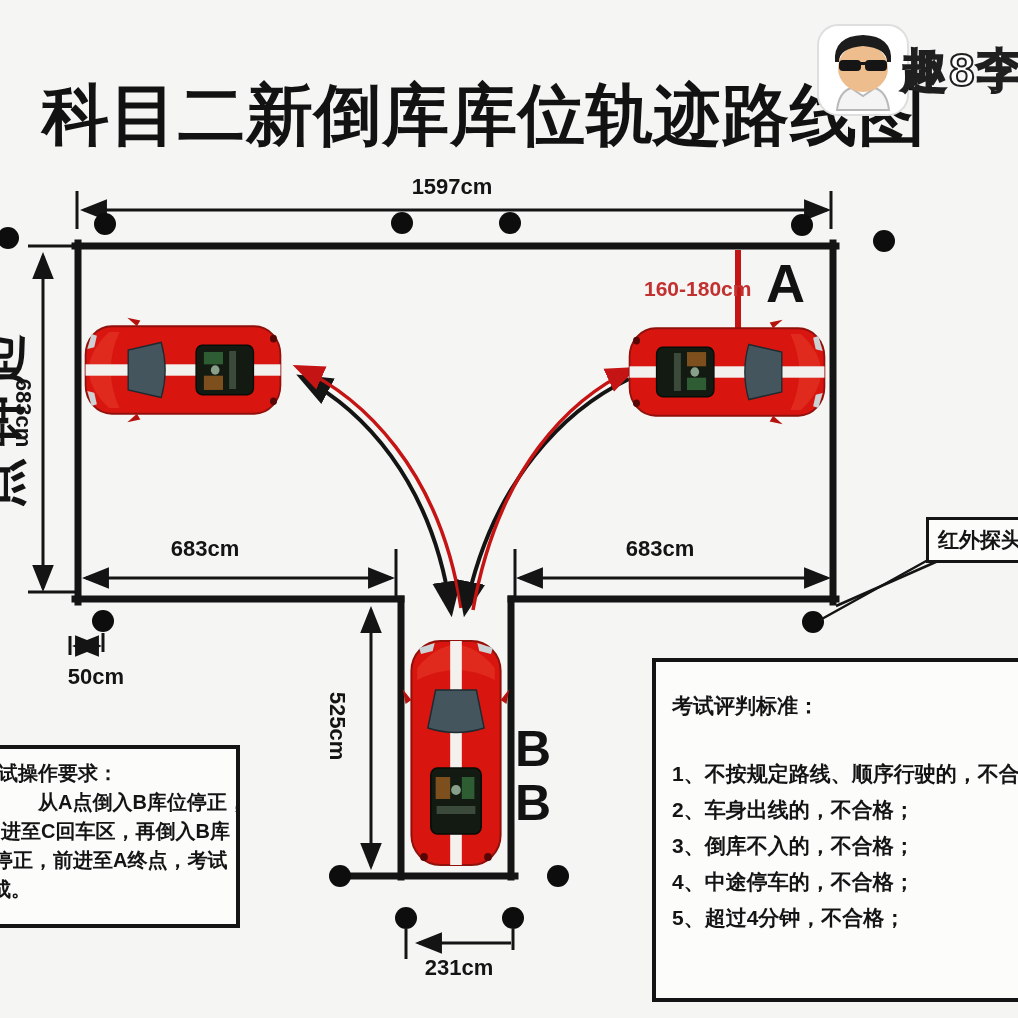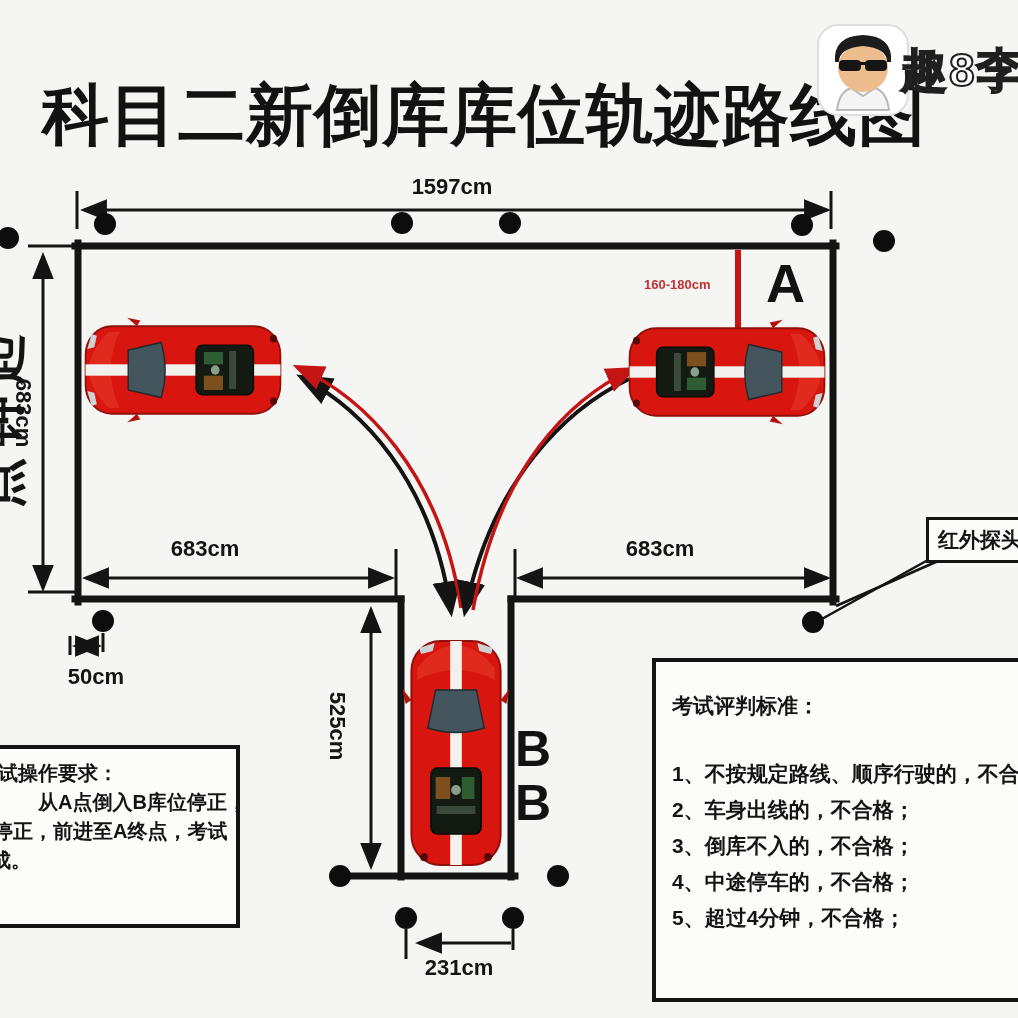--- a/index.html
+++ b/index.html
@@ -10,21 +10,21 @@
     color:#141414;
   }
   .stage{position:absolute;left:0;top:0;width:1018px;height:1018px;}
   svg.course{position:absolute;left:0;top:0;z-index:1;}
   .lbl{position:absolute;z-index:2;font-weight:bold;color:#121212;white-space:nowrap;}
   .title{left:42px;top:70px;font-size:67px;letter-spacing:1px;z-index:2;}
   .zone-c{left:90px;top:254px;font-size:45px;letter-spacing:2px;}
   .pt-a{left:766px;top:252px;font-size:54px;}
   .pt-b1{left:515px;top:720px;font-size:50px;}
   .pt-b2{left:515px;top:774px;font-size:50px;}
-  .range-red{left:644px;top:277px;font-size:13px;color:#c23030;}
+  .range-red{left:644px;top:277px;font-size:21px;color:#c23030;}
   .vlabel{left:868px;top:445px;transform:translate(-50%,-50%) rotate(-90deg);
     font-size:52px;letter-spacing:10px;font-weight:bold;z-index:2;white-space:nowrap;}
   
   .box{position:absolute;z-index:2;border:4px solid #141414;background:#fcfcfb;box-sizing:border-box;}
   .rq-box{left:-70px;top:745px;width:310px;height:183px;overflow:hidden;
     padding:10px 6px 0 70px;font-size:20px;font-weight:bold;line-height:29px;}
   .rq-box div{white-space:nowrap;}
   .rq-l1{margin-left:-6px;}
   .rq-l2{margin-left:34px;}
   .rq-l3{margin-left:-3px;}
@@ -158,20 +158,21 @@
 
   <div class="lbl pt-a">A</div>
   <div class="lbl pt-b1">B</div>
   <div class="lbl pt-b2">B</div>
   <div class="lbl range-red">160-180cm</div>
   <div class="vlabel">点钟起</div>
 
   <div class="box rq-box">
     <div class="rq-l1">试操作要求：</div>
     <div class="rq-l2">从A点倒入B库位停正，</div>
+    <div class="rq-l3">进至C回车区，再倒入B库</div>
     <div class="rq-l4">停正，前进至A终点，考试</div>
     <div class="rq-l5">成。</div>
   </div>
 
   <div class="box std-box">
     <div class="std-head">考试评判标准：</div>
     <div class="item">1、不按规定路线、顺序行驶的，不合格</div>
     <div class="item">2、车身出线的，不合格；</div>
     <div class="item">3、倒库不入的，不合格；</div>
     <div class="item">4、中途停车的，不合格；</div>

